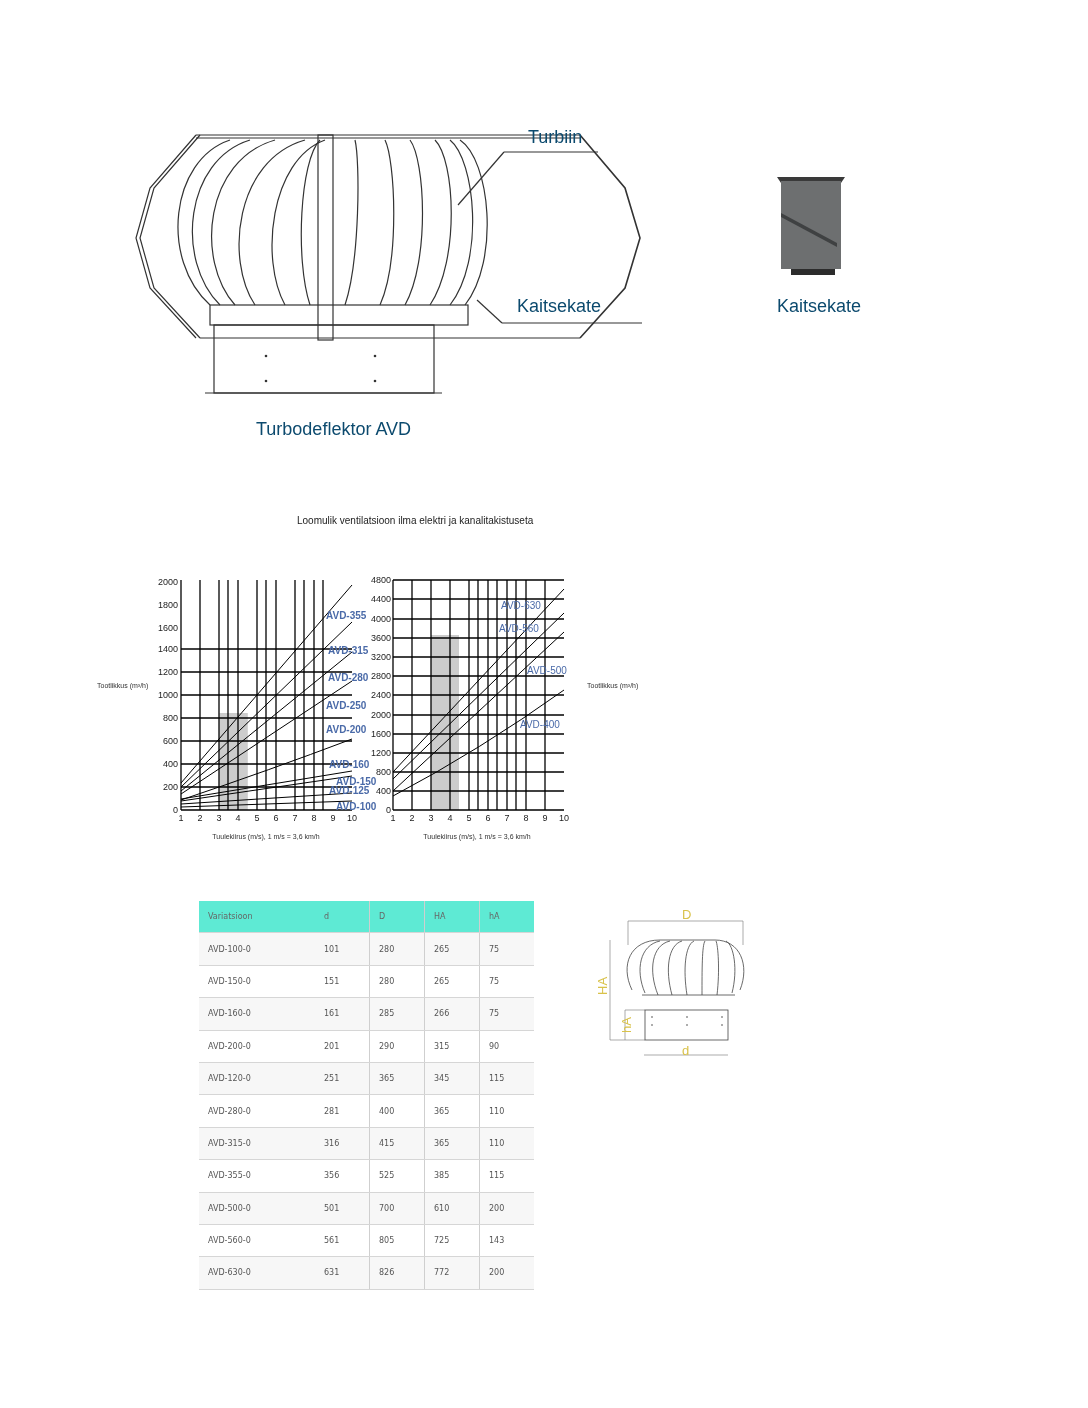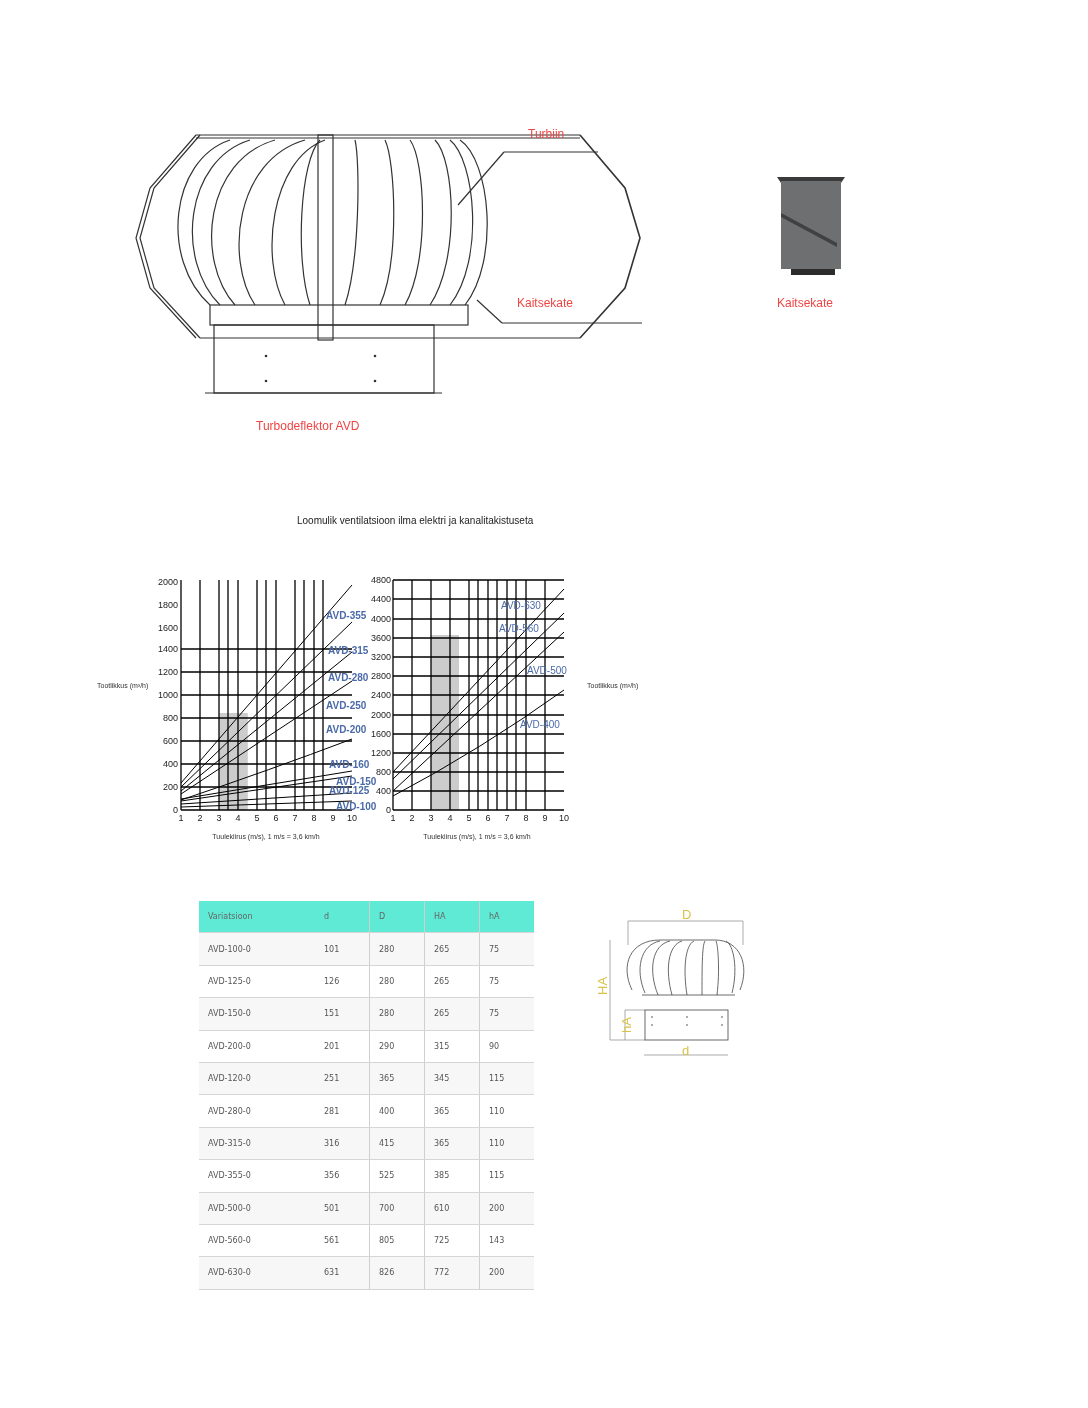--- a/index.html
+++ b/index.html
@@ -1,18 +1,18 @@
 <!DOCTYPE html>
 <html><head>
 <meta charset="utf-8">
 <style>
   html, body { margin:0; padding:0; background:#ffffff; }
   body { width:1088px; height:1408px; position:relative; overflow:hidden; font-family:"Liberation Sans", sans-serif; color:#111; }
   .abs { position:absolute; }
-  .lbl { font-size:12px; color:#ef4444; }
+  .lbl { font-size:18px; color:#0c4a6e; }
   .small { font-size:10px; color:#222; }
   .tiny { font-size:7px; color:#333; }
   svg text { font-family:"Liberation Sans", sans-serif; }
   table.spec { border-collapse:collapse; font-family:"DejaVu Sans", sans-serif; font-size:8px; color:#555; }
   table.spec td { height:31.4px; padding:0 0 0 9px; border-bottom:1px solid #d6d6d6; }
   table.spec tr:nth-child(even) td { background:#f7f7f7; }
   table.spec tr.head td { background:#5eead4; color:#666; }
   table.spec td.c1 { width:107px; }
   table.spec td.c2 { width:45px; }
   table.spec td.c3 { width:45px; border-left:1px solid #cfcfcf; }
@@ -248,31 +248,31 @@
         <td class="c5">hA</td>
       </tr>
       <tr>
           <td class="c1">AVD-100-0</td>
           <td class="c2">101</td>
           <td class="c3">280</td>
           <td class="c4">265</td>
           <td class="c5">75</td>
         </tr>
       <tr>
-          <td class="c1">AVD-125-0</td>
-          <td class="c2">126</td>
-          <td class="c3">280</td>
-          <td class="c4">265</td>
-          <td class="c5">75</td>
-        </tr>
-      <tr>
           <td class="c1">AVD-150-0</td>
           <td class="c2">151</td>
           <td class="c3">280</td>
           <td class="c4">265</td>
+          <td class="c5">75</td>
+        </tr>
+      <tr>
+          <td class="c1">AVD-160-0</td>
+          <td class="c2">161</td>
+          <td class="c3">285</td>
+          <td class="c4">266</td>
           <td class="c5">75</td>
         </tr>
       <tr>
           <td class="c1">AVD-200-0</td>
           <td class="c2">201</td>
           <td class="c3">290</td>
           <td class="c4">315</td>
           <td class="c5">90</td>
         </tr>
       <tr>

